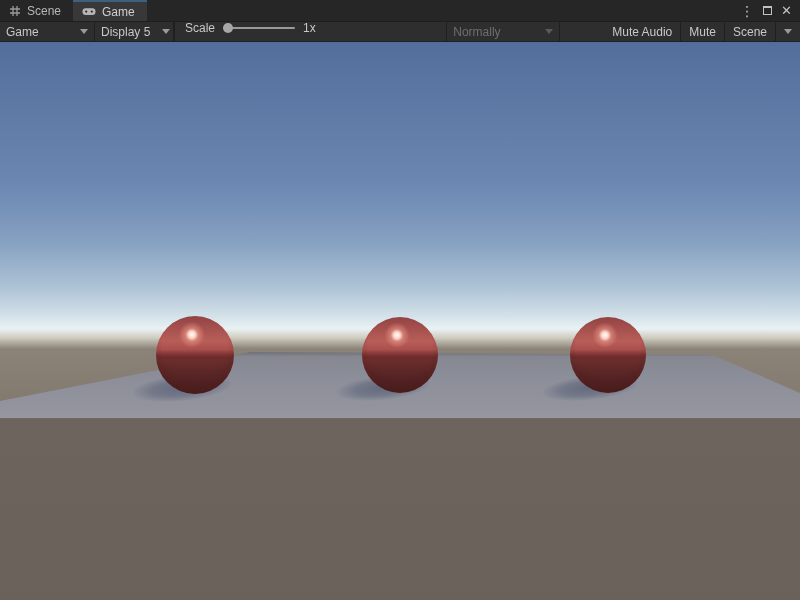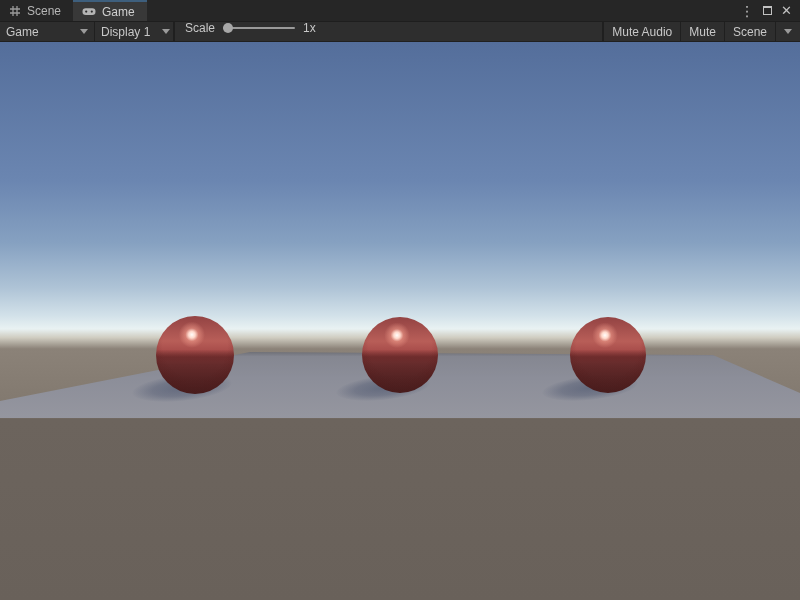--- a/index.html
+++ b/index.html
@@ -32,21 +32,21 @@
   .dd-game   { width:94px; }
   .dd-display{ width:78px; }
   .dd-aspect { width:163px; }
   .scale-group { display:flex; align-items:center; gap:8px; padding:0 6px 7px 10px; }
   .slider-track { position:relative; width:72px; height:2px; background:#9a9a9a; border-radius:1px; }
   .slider-handle { position:absolute; left:0px; top:-4px; width:10px; height:10px;
                    border-radius:50%; background:#a8a8a8; }
   .right-group { margin-left:auto; display:flex; align-items:stretch; }
   .dd-focus { width:112px; color:#6e6e6e; }
   .dd-focus .arrow { border-top-color:#5a5a5a; }
-  .btn-mute { padding:0 8px; }
+  .btn-mute { padding:0 8px;margin-left:44px; }
   .btn-stats{ padding:0 8px; }
   .btn-gizmos{ padding:0 8px; }
   .btn-gizmos-arrow { padding:0 8px; }
 
   
   .viewport { position:absolute; top:42px; left:0; width:800px; height:558px; overflow:hidden;
     background:linear-gradient(to bottom,
       var(--sky-top,#546e9b) 0%,
       #6b86b1 25%,
       #86a1c1 36%,
@@ -107,37 +107,42 @@
   </div>
 
   <div class="toolbar">
     <div class="tb-btn dd-game">
       <span>Game</span>
       <span class="grow"></span>
       <span class="arrow"></span>
     </div>
     <div class="sep"></div>
     <div class="tb-btn dd-display">
-      <span>Display 1</span>
+      <span>Display 5</span>
       <span class="grow"></span>
       <span class="arrow"></span>
     </div>
     <div class="sep"></div>
     <div class="sep"></div>
 
     <div class="scale-group">
       <span>Scale</span>
       <span class="slider-track">
         <span class="slider-handle"></span>
       </span>
       <span>1x</span>
     </div>
 
     <div class="right-group">
       <div class="sep"></div>
+      <div class="tb-btn dd-focus">
+        <span>Normally</span>
+        <span class="grow"></span>
+        <span class="arrow"></span>
+      </div>
       <div class="sep"></div>
       <div class="tb-btn btn-mute">
         <span>Mute Audio</span>
       </div>
       <div class="sep"></div>
       <div class="tb-btn btn-stats">
         <span>Mute</span>
       </div>
       <div class="sep"></div>
       <div class="tb-btn btn-gizmos">

